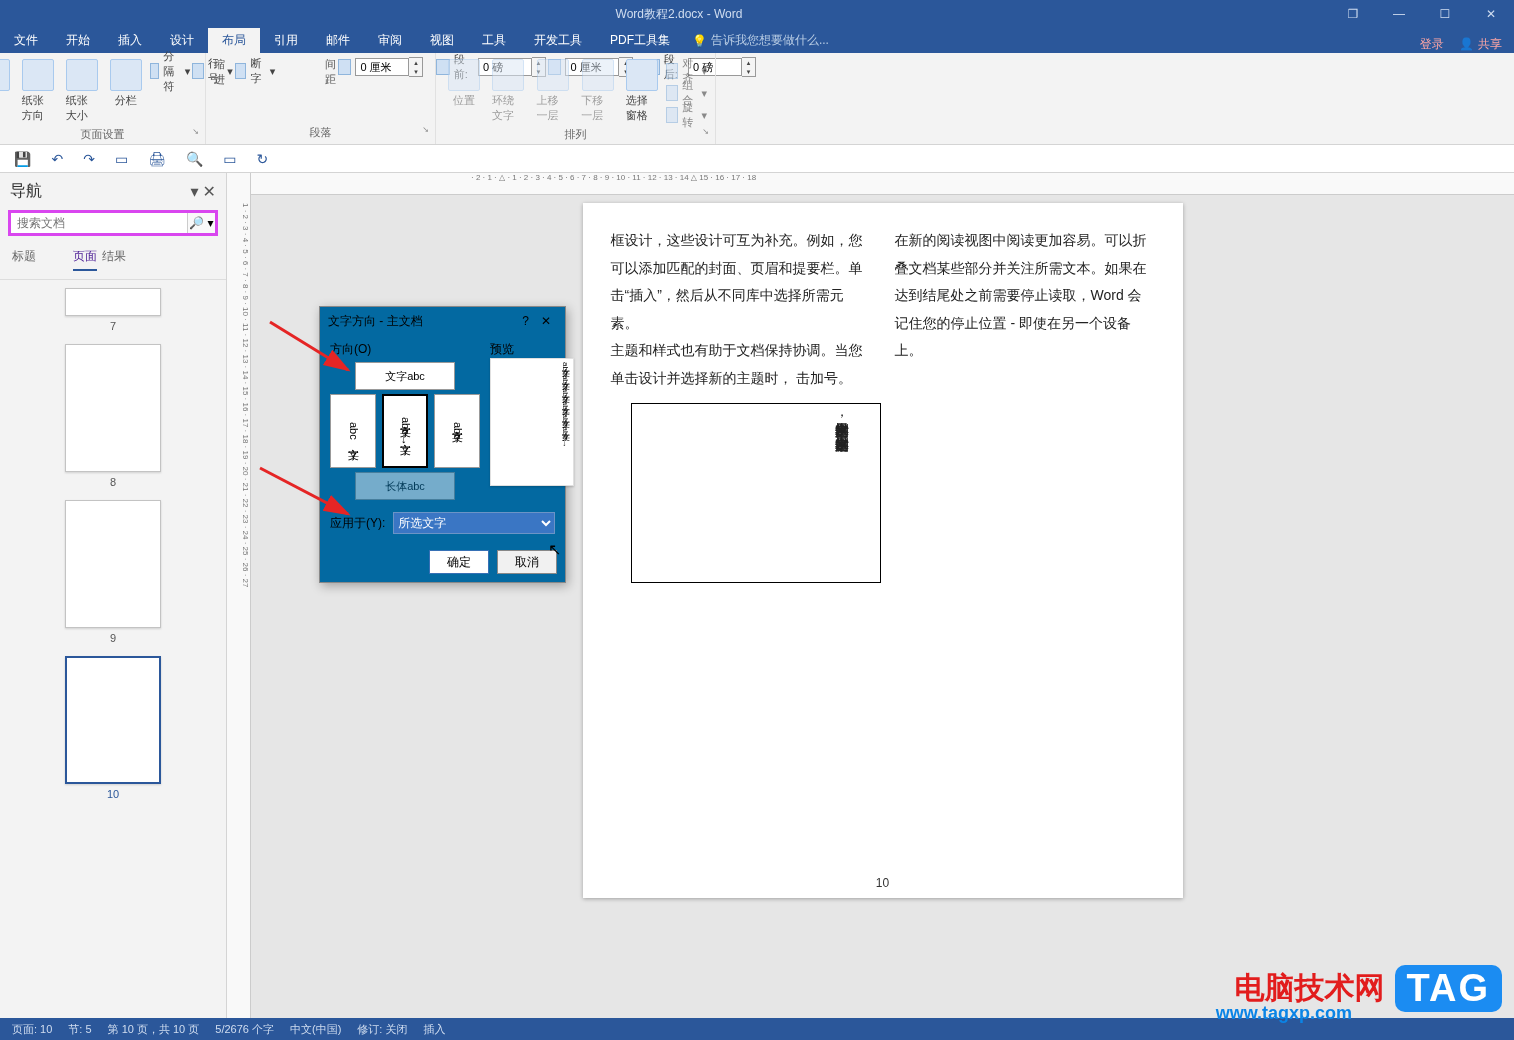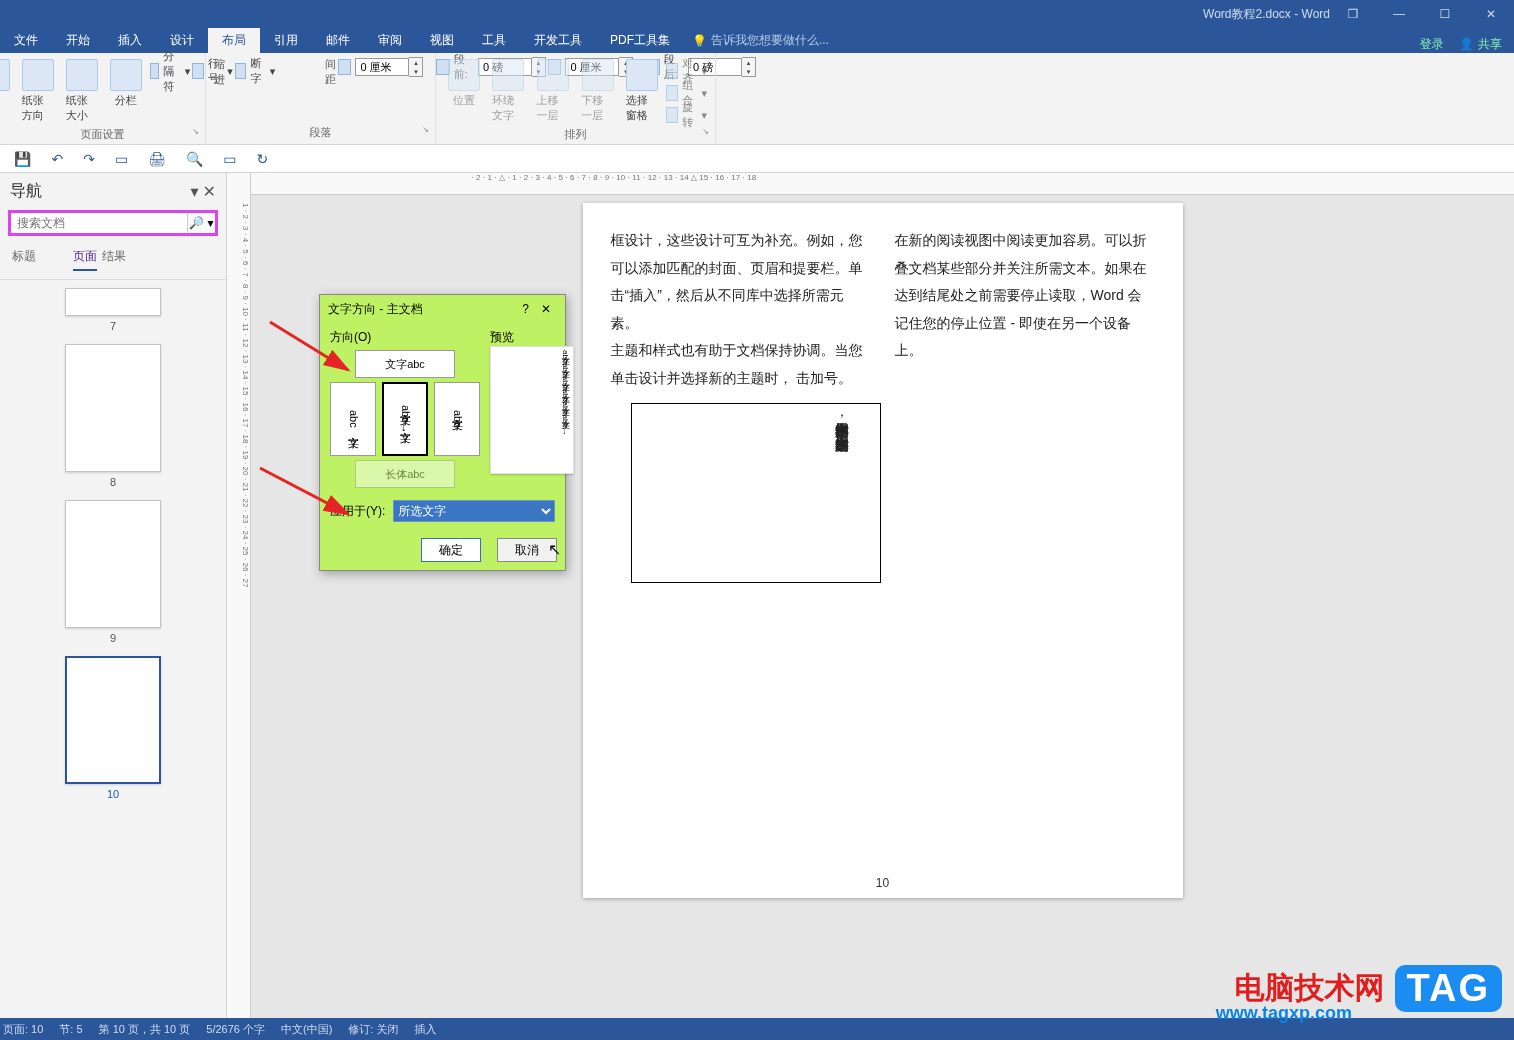--- a/index.html
+++ b/index.html
@@ -1,28 +1,28 @@
 <!DOCTYPE html>
 <html><head>
 <meta charset="utf-8">
 <style>
 * { margin: 0; padding: 0; box-sizing: border-box; font-family: "Microsoft YaHei", "Segoe UI", sans-serif; }
 body { background: #fff; overflow: hidden; width: 1514px; height: 1040px; position: relative; }
 
 
 .titlebar { height: 28px; background: #2b579a; display: flex; align-items: center; color: #d0ddf0; font-size: 12px; }
-.titlebar .title { flex: 1; text-align: right; }
+.titlebar .title { flex: 1; text-align: center; }
 .titlebar .wincontrols { display: flex; gap: 0; }
 .titlebar .wc { width: 46px; height: 28px; display: flex; align-items: center; justify-content: center; color:#d0ddf0; cursor:pointer; }
 
 
 .tabs { height: 25px; background: #2b579a; display: flex; align-items: flex-end; color: #fff; font-size: 12px; }
 .tab { padding: 4px 14px; cursor:pointer; }
 .tab.active { background: #f3f3f3; color: #2b579a; }
-.tabs .right { margin-left: auto; display:flex; gap:16px; padding-right:12px; color:#86efac; }
+.tabs .right { margin-left: auto; display:flex; gap:16px; padding-right:12px; color:#fca5a5; }
 .tabs .tellme { color:#b8cce4; padding:4px 8px; display:flex; gap:4px; align-items:center;}
 
 
 .ribbon { height: 92px; background: #f3f3f3; border-bottom:1px solid #d4d4d4; display:flex; font-size:11px; color:#444; }
 .group { border-right:1px solid #e1e1e1; padding:4px 8px; display:flex; flex-direction:column; justify-content:space-between; align-items:center; }
 .group .gtop { display:flex; gap:4px; align-items:flex-start;}
 .group .glabel { color:#666; font-size:11px; text-align:center; padding-top:2px; width:100%; position:relative;}
 .group .glabel::after { content:"↘"; position:absolute; right:-2px; font-size:8px; color:#888;}
 .bigbtn { display:flex; flex-direction:column; align-items:center; gap:2px; padding:2px 4px; cursor:pointer; }
 .bigbtn .ico { width:32px; height:32px; background:#dbe7f5; border:1px solid #a9caee; border-radius:2px; position:relative; }
@@ -60,43 +60,43 @@
 .vruler { position:absolute; left:0; top:0; bottom:0; width:24px; background:#f9f9f9; border-right:1px solid #ccc; font-size:8px; color:#777; writing-mode:vertical-rl; padding-top:30px;}
 .hruler { position:absolute; left:24px; right:0; top:0; height:22px; background:#f9f9f9; border-bottom:1px solid #ccc; font-size:8px; color:#777; padding-left:220px;}
 .pagearea { position:absolute; left:24px; right:0; top:22px; bottom:0; overflow:auto; display:flex; justify-content:center;}
 .page { width:600px; background:#fff; box-shadow:0 1px 4px rgba(0,0,0,.3); margin:8px 0 120px; padding:24px 28px; font-size:14px; color:#222; position:relative; min-height:640px;}
 .cols { column-count:2; column-gap:24px; line-height:1.9; font-family:"SimSun","宋体",serif;}
 .vertbox { border:1px solid #000; padding:8px 28px 8px 8px; writing-mode:vertical-rl; height:180px; font-size:14px; margin:10px 0;}
 .highlight { background:#d7d7d7; display:inline;}
 .pnum { position:absolute; bottom:8px; left:50%; transform:translateX(-50%); font-size:12px; color:#333;}
 
 
-.dialog { position:absolute; left:319px; top:294px; width:247px; background:#bef264; border:1px solid #888; box-shadow:2px 3px 10px rgba(0,0,0,.3); font-size:12px; z-index:50;}
+.dialog { position:absolute; left:319px; top:306px; width:247px; background:#0369a1; border:1px solid #888; box-shadow:2px 3px 10px rgba(0,0,0,.3); font-size:12px; z-index:50;}
 .dialog .dtitle { height:28px; display:flex; align-items:center; padding:0 8px; }
 .dialog .dtitle .dt { flex:1;}
 .dialog .dtitle .dx { cursor:pointer; padding:0 6px;}
 .dialog .dbody { padding:6px 10px 8px; }
 .orient-row { display:flex; gap:6px; justify-content:center; margin:4px 0;}
 .obox { border:1px solid #999; width:66px; height:74px; display:flex; align-items:center; justify-content:center; font-size:11px; cursor:pointer; background:#fff;}
 .obox.sel { border:1.5px solid #000; box-shadow:inset 0 0 0 1px #000;}
 .obox.wide { width:100px; height:28px;}
 .obox.tall { width:46px; height:74px; writing-mode:vertical-rl;}
 .preview { border:1px solid inset #777; width:84px; height:128px; background:#fff; box-shadow:inset 0 0 0 1px #e0e0e0, 0 1px 2px rgba(0,0,0,.2); writing-mode:vertical-rl; font-size:8px; padding:4px; overflow:hidden;}
 .drow { display:flex; align-items:center; gap:8px; margin-top:8px;}
 .drow select { flex:1; border:1px solid #6b94c6; background:#3a76c4; color:#fff; font-size:12px; height:22px;}
-.dbtns { display:flex; justify-content:flex-end; gap:16px; padding:8px;}
+.dbtns { display:flex; justify-content:flex-end; gap:8px; padding:8px;}
 .dbtn { width:60px; height:24px; border:1px solid #888; background:#f1f1f1; cursor:pointer; font-size:12px;}
 .dbtn.primary { border:1px solid #3670b5; background:#fff;}
 
 
 .arrow { position:absolute; z-index:60; pointer-events:none;}
 .arrow svg { overflow:visible;}
 
 
-.status { position:absolute; bottom:0; left:0; right:0; height:22px; background:#2b579a; color:#d0ddf0; font-size:11px; display:flex; align-items:center; gap:16px; padding:0 3px;}
+.status { position:absolute; bottom:0; left:0; right:0; height:22px; background:#2b579a; color:#d0ddf0; font-size:11px; display:flex; align-items:center; gap:16px; padding:0 12px;}
 
 
 .wm { position:absolute; right:12px; bottom:28px; z-index:90; display:flex; align-items:center; gap:10px; font-weight:bold;}
 .wm .cn { color:#e21d1d; font-size:30px; }
 .wm .url { color:#0a84e6; font-size:18px; font-weight:bold; position:absolute; right:150px; bottom:-12px;}
 .wm .tag { background:#1b8cf2; color:#fff; font-size:38px; padding:2px 12px; border-radius:10px; font-weight:900; letter-spacing:2px;}
 
 
 .cursor { position:absolute; z-index:70; font-size:16px; color:#000;}
 

